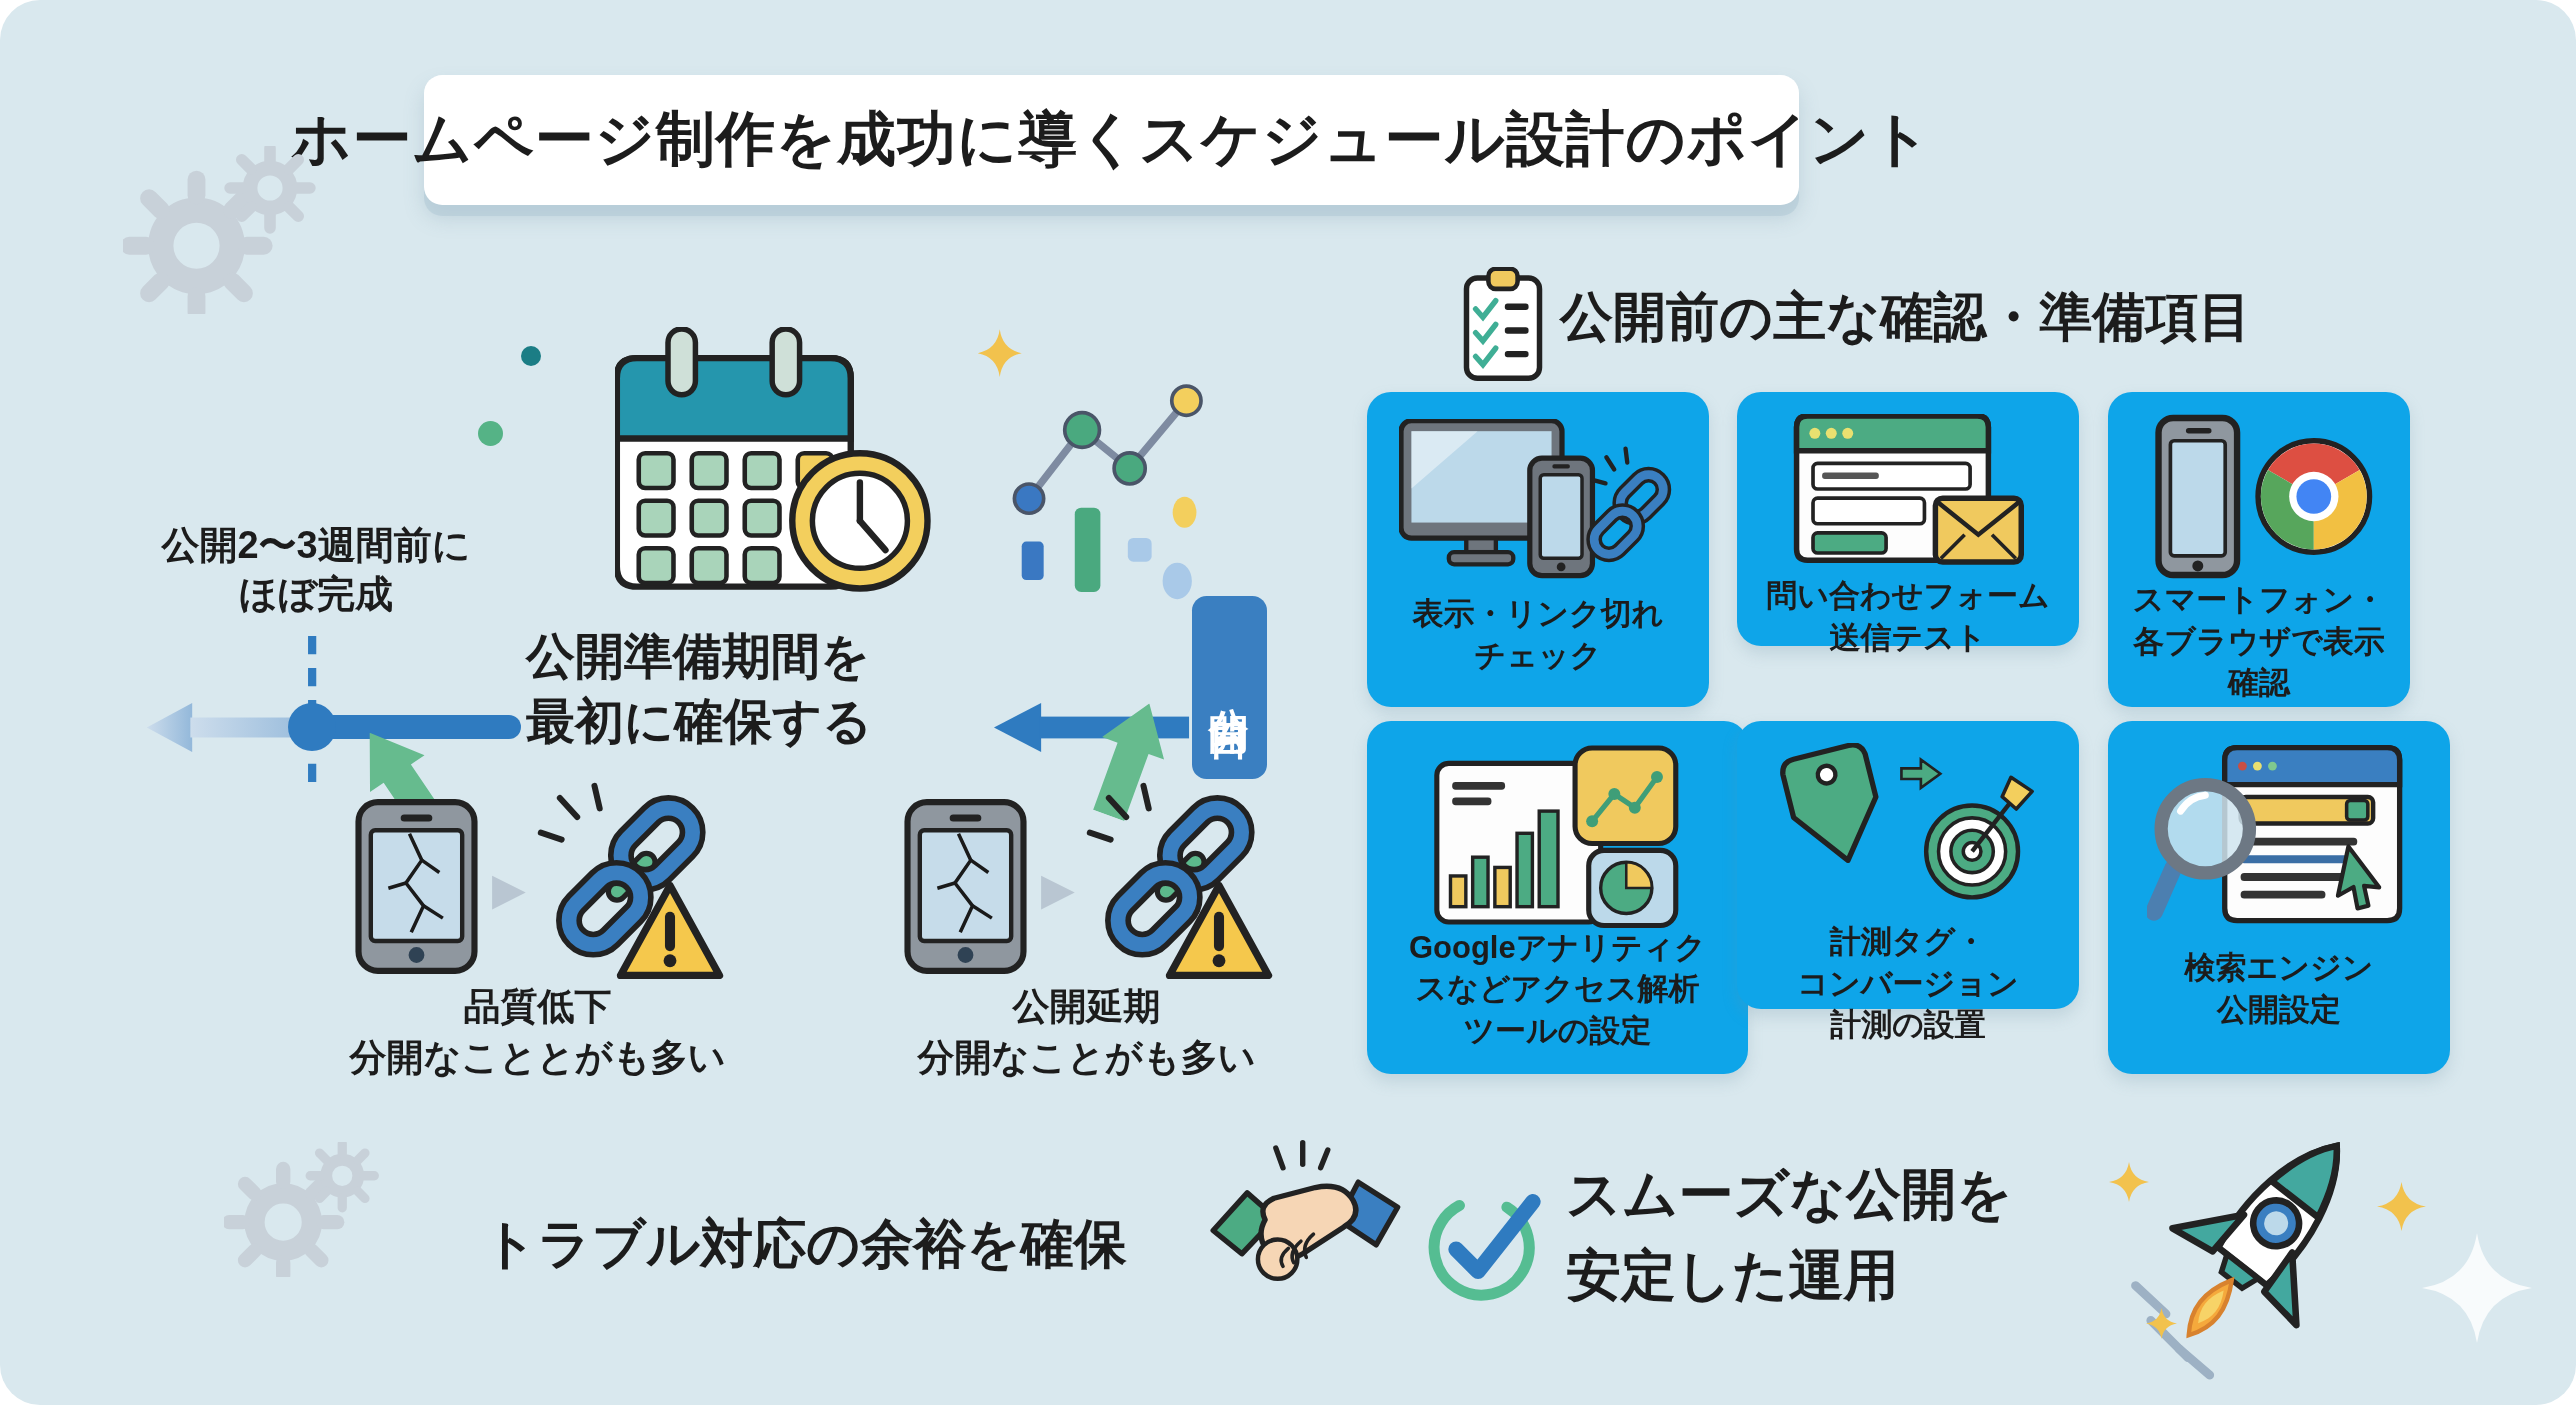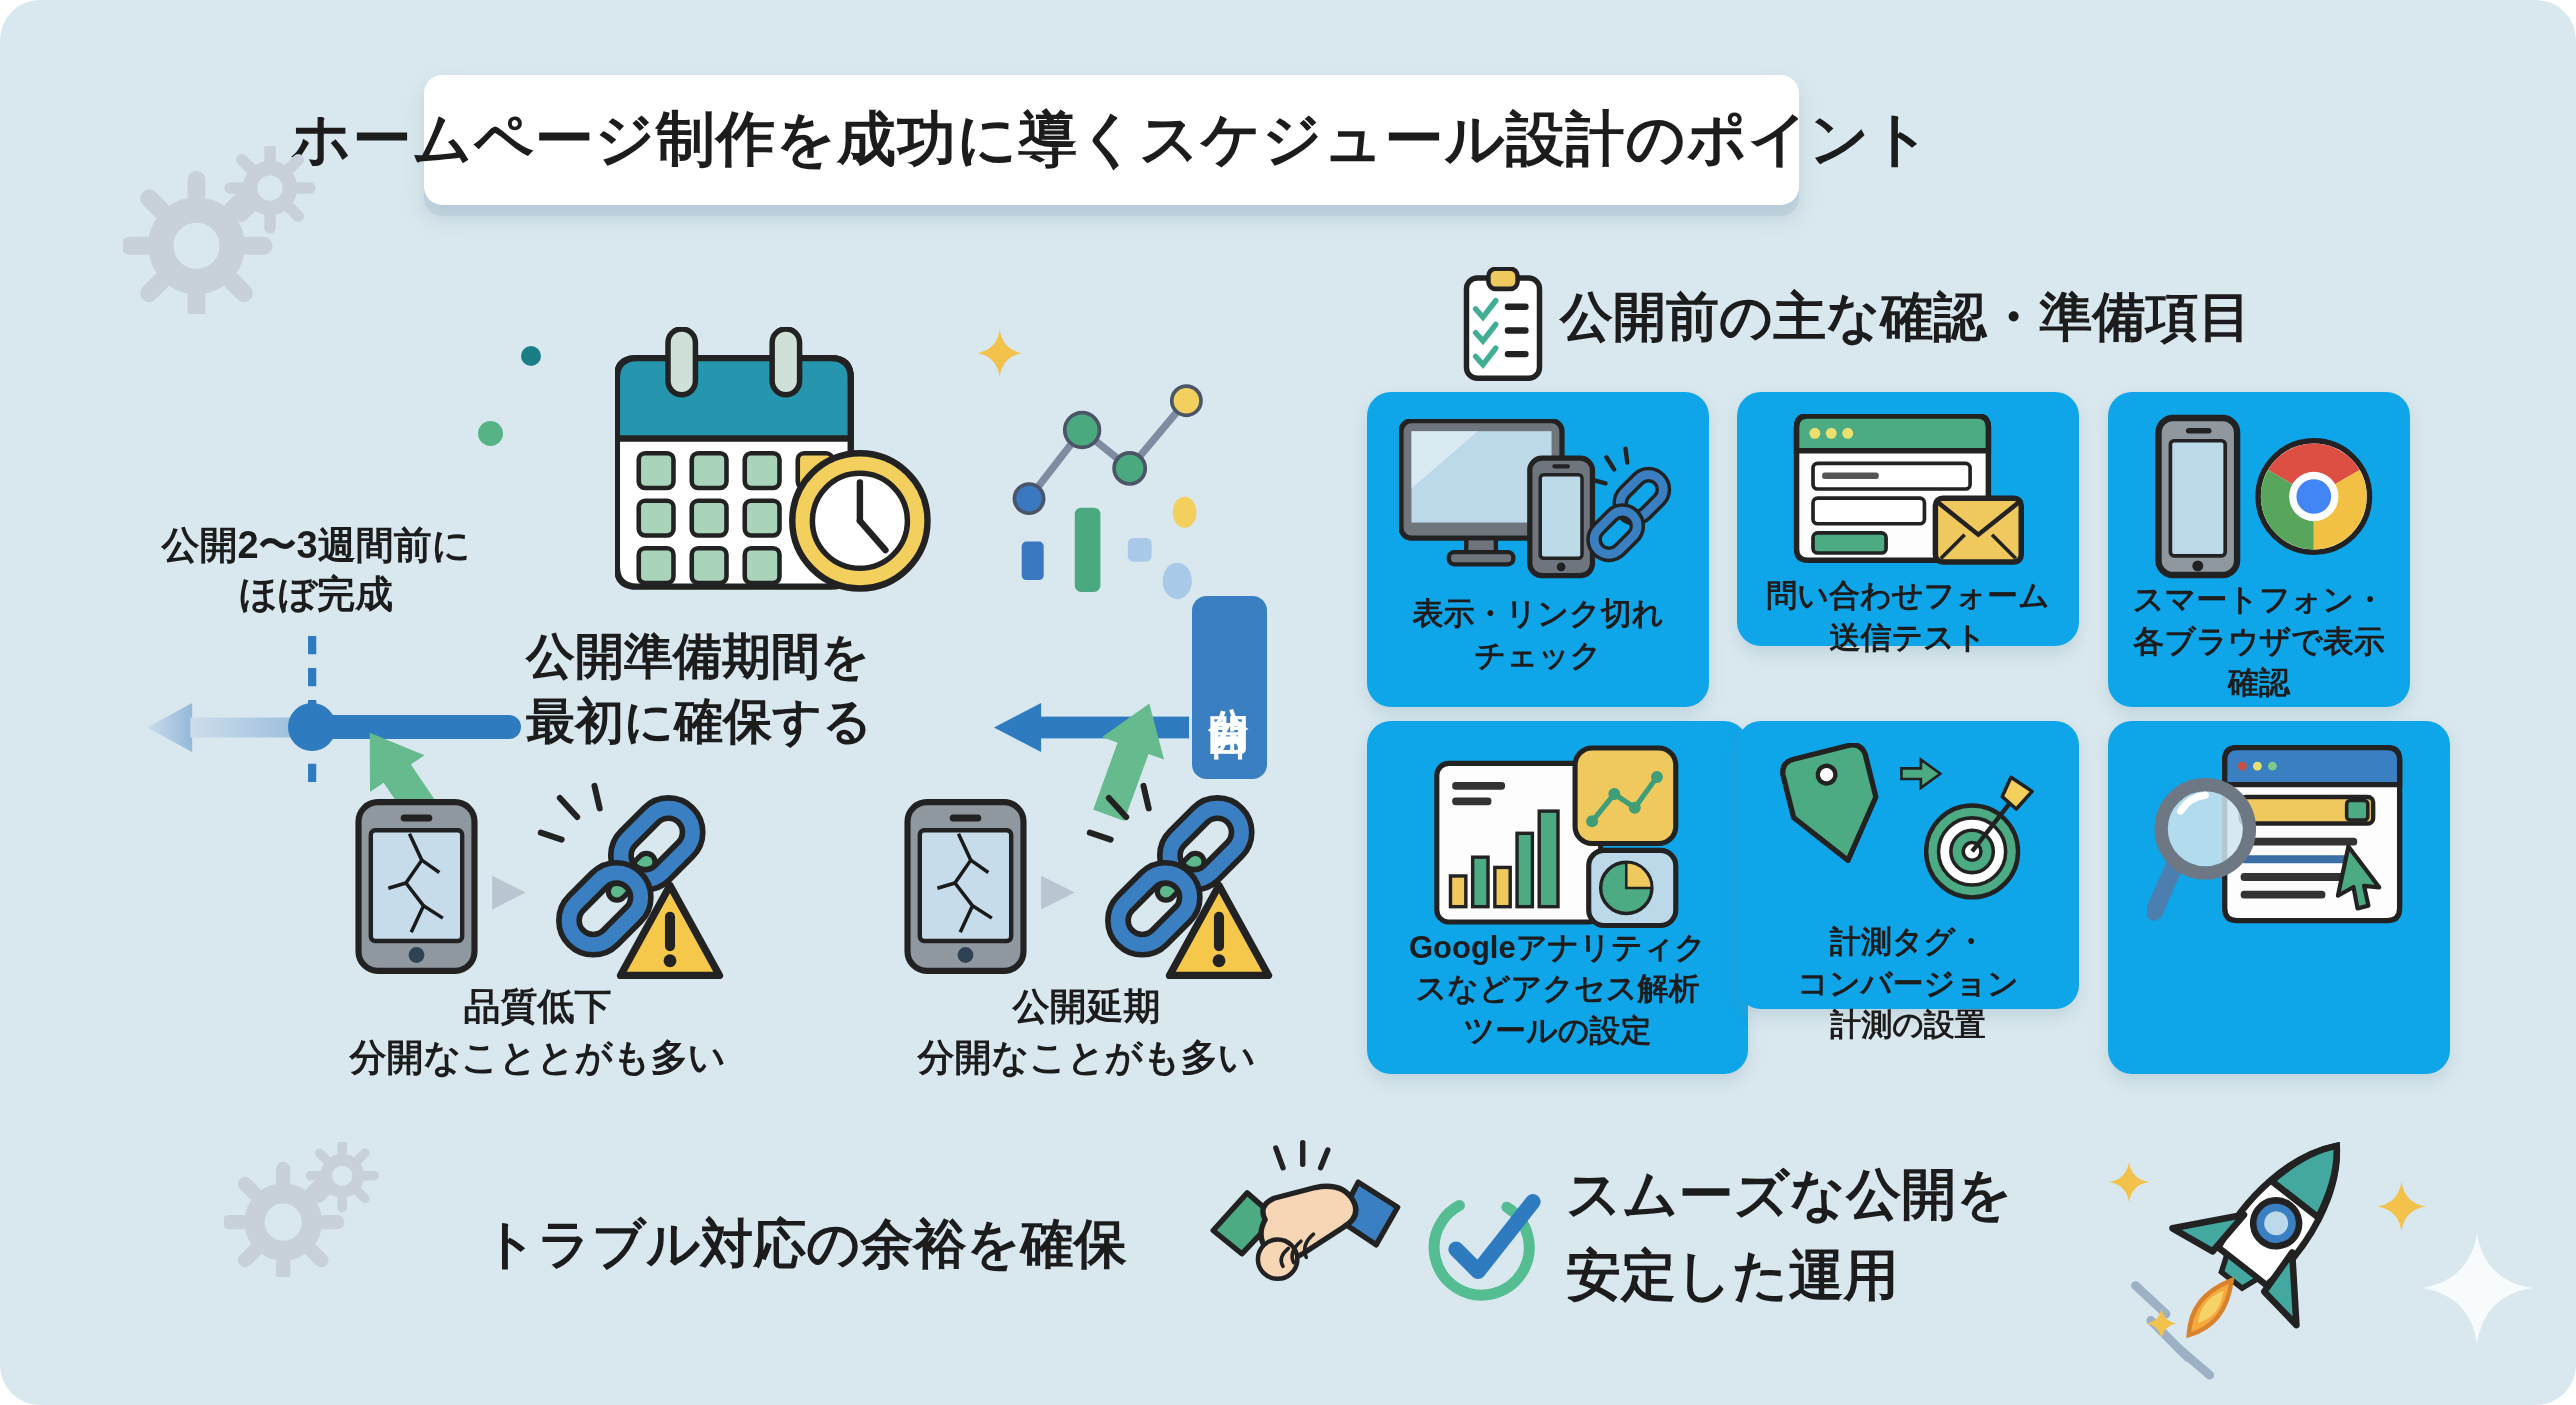--- a/index.html
+++ b/index.html
@@ -396,20 +396,24 @@
         <rect x="106" y="148" width="132" height="9" rx="4" fill="#333333"></rect>
         <rect x="106" y="168" width="96" height="9" rx="4" fill="#333333"></rect>
         <line x1="30" y1="142" x2="8" y2="192" stroke="#4c7fb0" stroke-width="20" stroke-linecap="round"></line>
         <circle cx="66" cy="98" r="50" fill="#cfe4ef" fill-opacity="0.85" stroke="#6d7884" stroke-width="15"></circle>
         <path d="M38,78 Q48,62 66,60" fill="none" stroke="#ffffff" stroke-width="8" stroke-linecap="round"></path>
         <g transform="translate(228,118) scale(1.9) rotate(12)">
           <path d="M0,0 L0,30 L8,23 L13,35 L19,32 L14,21 L23,20 Z" fill="#4cab83" stroke="#222222" stroke-width="2.5" stroke-linejoin="round"></path>
         </g>
       </svg>
     </div>
+    <div class="card-label">
+      <div>検索エンジン</div>
+      <div>公開設定</div>
+    </div>
   </div>
 
   <svg class="abs" style="left:224px;top:1142px" width="169" height="135" viewBox="0 0 200 160">
     <g stroke="#c8d1d9" fill="none" stroke-linecap="round">
       <circle cx="70" cy="95" r="34" stroke-width="24"></circle>
       <g stroke-width="17">
         <line x1="118" y1="95" x2="134" y2="95"></line>
           <line x1="103.9" y1="128.9" x2="115.2" y2="140.2"></line>
         <line x1="70" y1="143" x2="70" y2="158"></line>
           <line x1="36.1" y1="128.9" x2="24.8" y2="140.2"></line>

